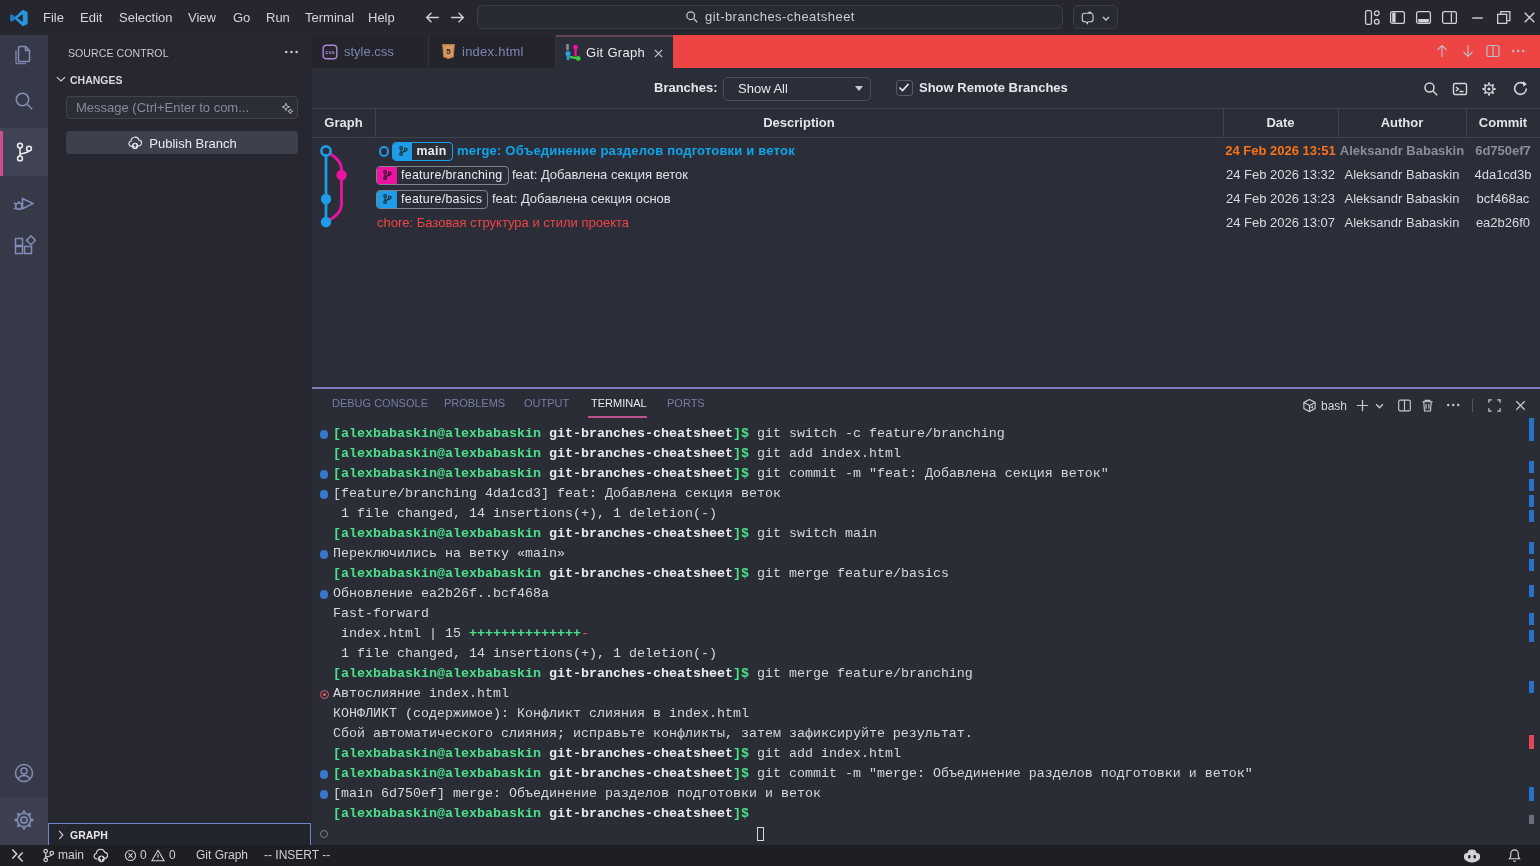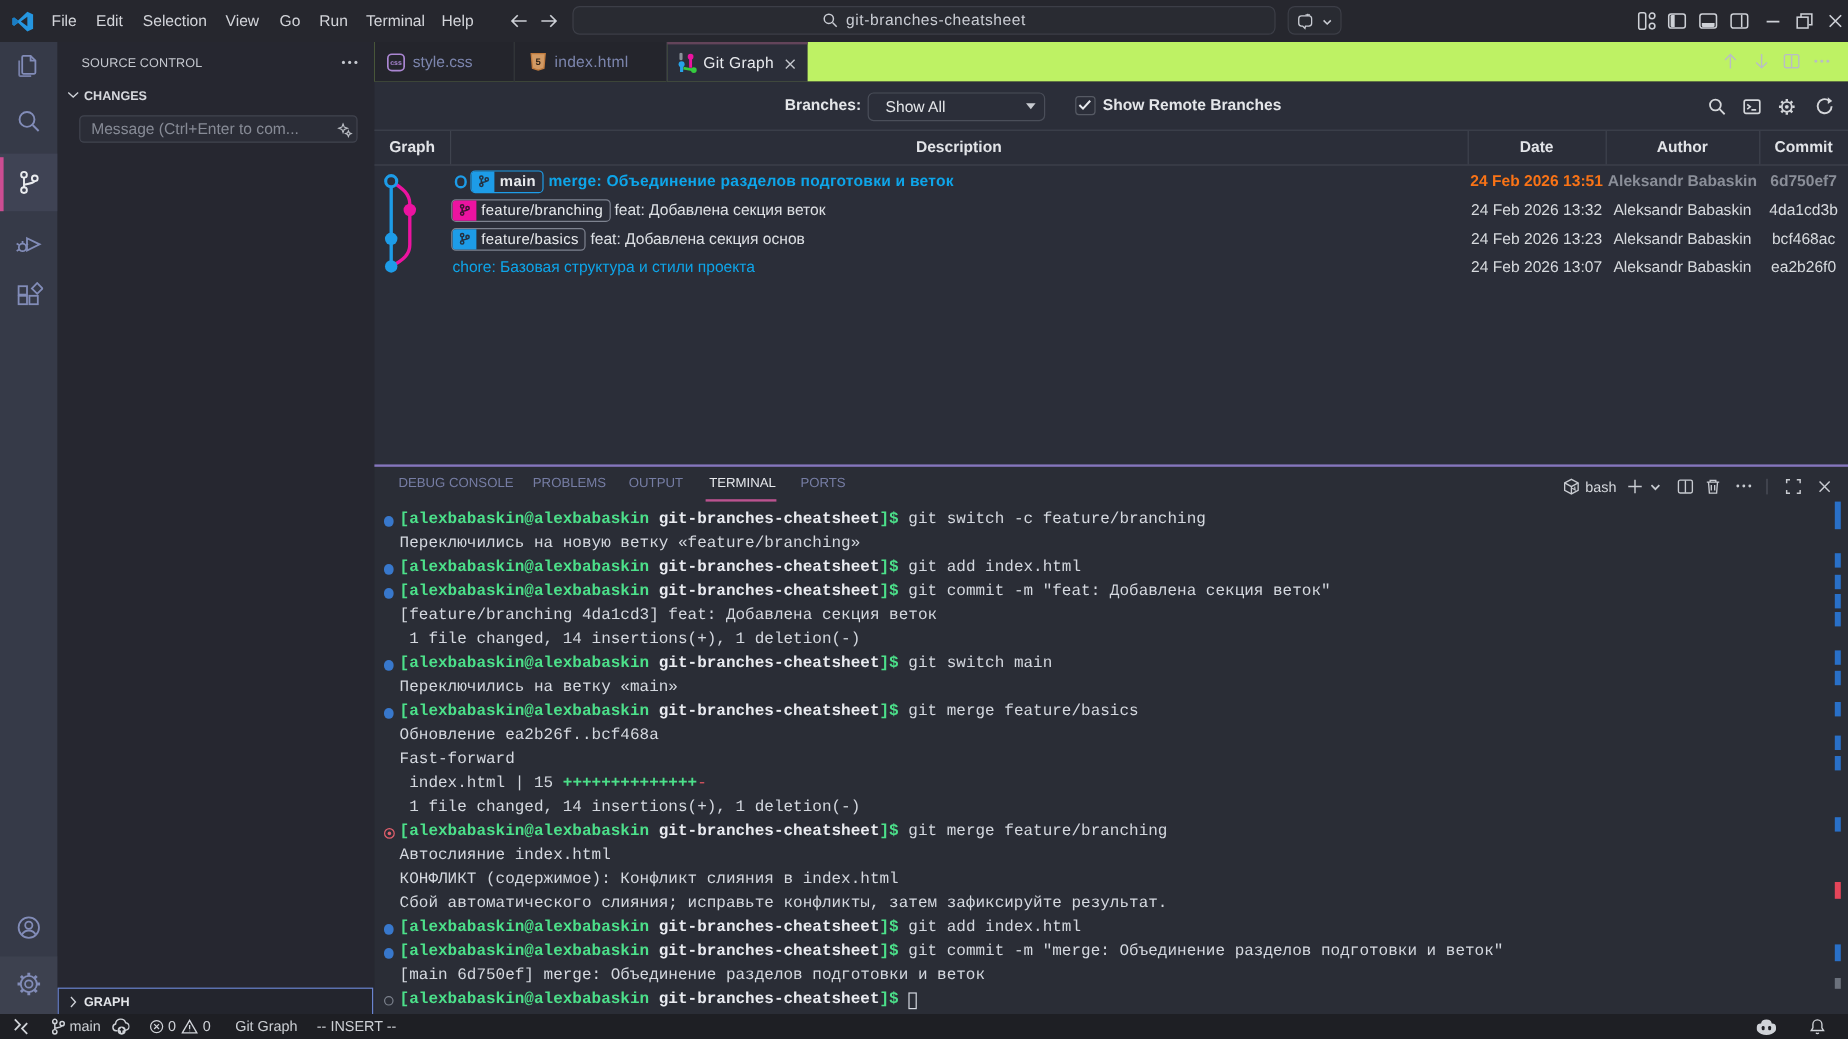--- a/index.html
+++ b/index.html
@@ -3,21 +3,21 @@
 <meta charset="utf-8">
 <style>
   * { margin:0; padding:0; box-sizing:border-box; }
   html,body { width:1540px; height:866px; overflow:hidden; background:#26272e; }
   body { font-family:"Liberation Sans", sans-serif; position:relative; }
   .abs { position:absolute; }
   #titlebar { position:absolute; left:0; top:0; width:1540px; height:35px; background:#26272e;padding-left:20px; }
   .menu { position:absolute; top:0; height:35px; line-height:35px; font-size:13px; color:#d3d5da; }
   #activitybar { position:absolute; left:0; top:35px; width:48px; height:810px; background:#363a48; }
   #sidebar { position:absolute; left:48px; top:35px; width:264px; height:810px; background:#262730; }
-  #tabbar { position:absolute; left:312px; top:35px; width:1228px; height:33px; background:#bef264; }
+  #tabbar { position:absolute; left:312px; top:35px; width:1228px; height:33px; background:#ef4444; }
   #editor { position:absolute; left:312px; top:68px; width:1228px; height:319px; background:#2b2e39; }
   #panel { position:absolute; left:312px; top:387px; width:1228px; height:458px; background:#2a2d36; border-top:2px solid #8576bd; }
   #statusbar { position:absolute; left:0; top:845px; width:1540px; height:21px; background:#1e1f24; }
   .tab { position:absolute; top:0; height:33px; }
   .mono { font-family:"Liberation Mono", monospace; }
   #term>div { white-space:pre; height:20px; }
   .hdr { font-size:13px; font-weight:bold; color:#e2e4e8; text-align:center; line-height:20px; }
   .lbl { height:19px; border-radius:4px; display:flex; align-items:center; font-size:12.4px; color:#e9ebee; overflow:hidden; white-space:nowrap; }
   .lbl span { padding:0 5px 0 4px; letter-spacing:.3px; }
   .chip { width:20px; height:19px; display:flex; align-items:center; justify-content:center; flex:none; }
@@ -149,20 +149,27 @@
       <path d="m2.5 5.5 5.5 5 5.5-5"></path>
     </svg>
   <div class="abs" style="left:22px;top:39px;font-size:10.5px;font-weight:bold;color:#d6d8dd;">CHANGES</div>
   <div class="abs" style="left:18px;top:61px;width:232px;height:23px;background:#2b2d37;border:1px solid #41444f;border-radius:4px;">
     <div class="abs" style="left:9px;top:3px;font-size:13px;color:#878b96;">Message (Ctrl+Enter to com...</div>
     <svg class="abs" style="left:214px;top:5px" width="13" height="13" viewBox="0 0 16 16" fill="none" stroke="#b9bcc3" stroke-width="1.2">
         <path d="M6 1.5 7.2 4.8 10.5 6 7.2 7.2 6 10.5 4.8 7.2 1.5 6l3.3-1.2z"></path>
         <path d="M11.5 8.5l.9 2.1 2.1.9-2.1.9-.9 2.1-.9-2.1-2.1-.9 2.1-.9z"></path>
       </svg>
   </div>
+  <div class="abs" style="left:18px;top:96px;width:232px;height:23px;background:#3d414d;border-radius:4px;text-align:center;line-height:23px;">
+    <svg style="vertical-align:-3px;margin-right:7px" width="15" height="15" viewBox="0 0 16 16" fill="none" stroke="#e8eaed" stroke-width="1.2">
+        <path d="M11.6 10.5h.7a3.1 3.1 0 0 0 .4-6.2 4.3 4.3 0 0 0-8.4 1A2.9 2.9 0 0 0 4.7 11h1"></path>
+        <circle cx="8.6" cy="10.6" r="3.3" fill="#e8eaed" stroke="none"></circle>
+        <path d="M8.6 12.4V9M7.2 10.3l1.4-1.4 1.4 1.4" stroke="#3d414d" stroke-width="1.3"></path>
+      </svg><span style="font-size:13px;color:#e8eaed;">Publish Branch</span>
+  </div>
   <div class="abs" style="left:0px;top:788px;width:263px;height:23px;border:1px solid #6a84cf;background:#23252d;">
     <svg class="abs" style="left:6px;top:5px" width="12" height="12" viewBox="0 0 16 16" fill="none" stroke="#cfd2d8" stroke-width="1.5">
         <path d="m5.5 2.5 5 5.5-5 5.5"></path>
       </svg>
     <div class="abs" style="left:21px;top:5px;font-size:10.5px;font-weight:bold;color:#e4e6ea;">GRAPH</div>
   </div>
 </div>
 <div id="tabbar">
   <div class="tab" style="left:0;width:117px;background:#24252c;border-right:1px solid #33353d;">
     <svg class="abs" style="left:10px;top:9px" width="16" height="16" viewBox="0 0 16 16">
@@ -289,21 +296,21 @@
         <svg width="12" height="12" viewBox="0 0 16 16" fill="none" stroke="#243040" stroke-width="1.7">
           <circle cx="5.5" cy="4" r="1.8"></circle>
           <circle cx="5.5" cy="12" r="1.8"></circle>
           <circle cx="11.5" cy="6" r="1.8"></circle>
           <path d="M5.5 6v4M5.5 9.5c3-.5 6-1.5 6-2"></path>
         </svg>
       </div>
     <span>feature/basics</span>
   </div>
   <div class="abs desc" style="left:180px;top:121px;color:#dde0e4;">feat: Добавлена секция основ</div>
-  <div class="abs desc" style="left:65px;top:145px;color:#0ea5e9;">chore: Базовая структура и стили проекта</div>
+  <div class="abs desc" style="left:65px;top:145px;color:#ef4444;">chore: Базовая структура и стили проекта</div>
   <div class="abs cell" style="left:911px;width:115px;top:73px;color:#f97316;font-weight:bold;">24 Feb 2026 13:51</div>
   <div class="abs cell" style="left:1026px;width:128px;top:73px;color:#8a8e98;font-weight:bold;">Aleksandr Babaskin</div>
   <div class="abs cell" style="left:1154px;width:74px;top:73px;color:#8a8e98;font-weight:bold;">6d750ef7</div>
   <div class="abs cell" style="left:911px;width:115px;top:97px;">24 Feb 2026 13:32</div>
   <div class="abs cell" style="left:1026px;width:128px;top:97px;">Aleksandr Babaskin</div>
   <div class="abs cell" style="left:1154px;width:74px;top:97px;">4da1cd3b</div>
   <div class="abs cell" style="left:911px;width:115px;top:121px;">24 Feb 2026 13:23</div>
   <div class="abs cell" style="left:1026px;width:128px;top:121px;">Aleksandr Babaskin</div>
   <div class="abs cell" style="left:1154px;width:74px;top:121px;">bcf468ac</div>
   <div class="abs cell" style="left:911px;width:115px;top:145px;">24 Feb 2026 13:07</div>
@@ -343,21 +350,20 @@
     </svg>
   <div class="abs" style="left:1160px;top:10px;width:1px;height:13px;background:#50545e;"></div>
   <svg class="abs" style="left:1175px;top:9px" width="15" height="15" viewBox="0 0 16 16" fill="none" stroke="#c8cbd1" stroke-width="1.3">
       <path d="M2 5V2h3M11 2h3v3M14 11v3h-3M5 14H2v-3"></path>
     </svg>
   <svg class="abs" style="left:1201px;top:9px" width="15" height="15" viewBox="0 0 16 16" fill="none" stroke="#c8cbd1" stroke-width="1.3">
       <path d="m3.5 3.5 9 9M12.5 3.5l-9 9"></path>
     </svg>
   <div id="term" class="abs mono" style="left:21px;top:35px;font-size:13.333px;line-height:20px;color:#d4d8df;">
 <div><span class="g">[alexbabaskin@alexbabaskin</span> <span class="w">git-branches-cheatsheet</span><span class="g">]$</span> git switch -c feature/branching</div>
-<div>Переключились на новую ветку «feature/branching»</div>
 <div><span class="g">[alexbabaskin@alexbabaskin</span> <span class="w">git-branches-cheatsheet</span><span class="g">]$</span> git add index.html</div>
 <div><span class="g">[alexbabaskin@alexbabaskin</span> <span class="w">git-branches-cheatsheet</span><span class="g">]$</span> git commit -m "feat: Добавлена секция веток"</div>
 <div>[feature/branching 4da1cd3] feat: Добавлена секция веток</div>
 <div> 1 file changed, 14 insertions(+), 1 deletion(-)</div>
 <div><span class="g">[alexbabaskin@alexbabaskin</span> <span class="w">git-branches-cheatsheet</span><span class="g">]$</span> git switch main</div>
 <div>Переключились на ветку «main»</div>
 <div><span class="g">[alexbabaskin@alexbabaskin</span> <span class="w">git-branches-cheatsheet</span><span class="g">]$</span> git merge feature/basics</div>
 <div>Обновление ea2b26f..bcf468a</div>
 <div>Fast-forward</div>
 <div> index.html | 15 <span class="g">++++++++++++++</span><span class="r">-</span></div>

